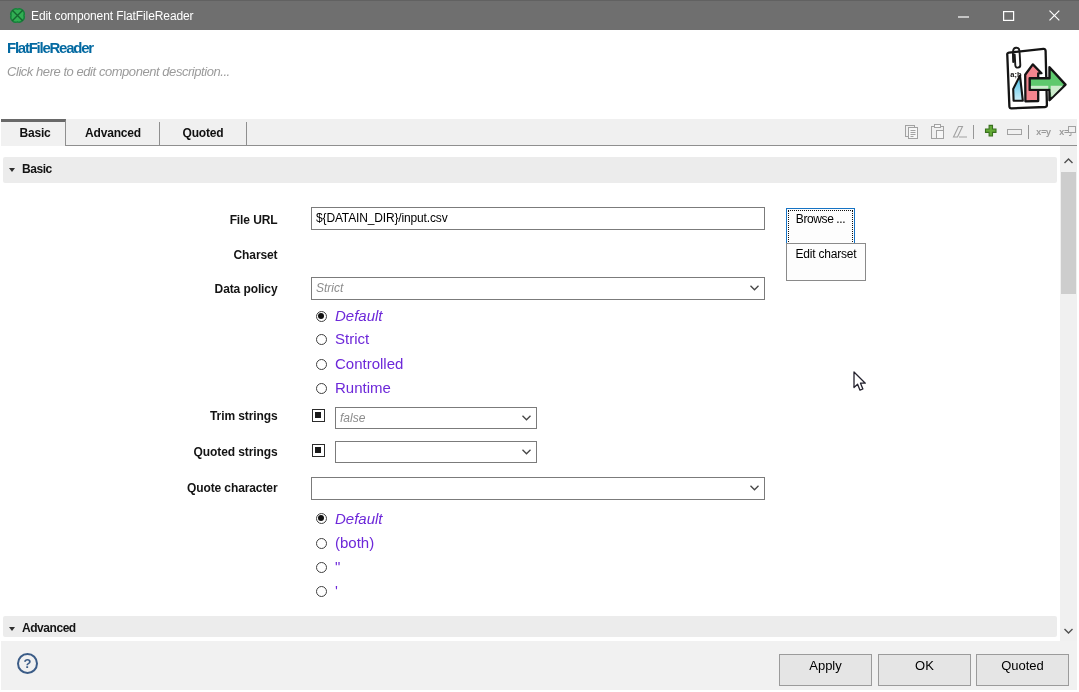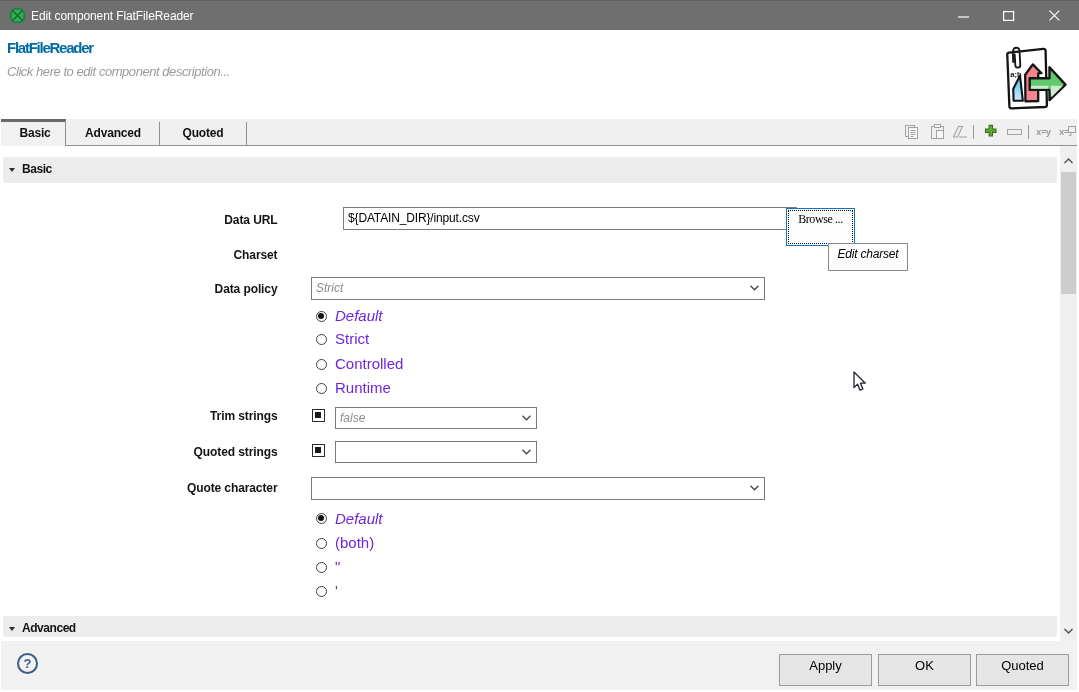--- a/index.html
+++ b/index.html
@@ -23,21 +23,21 @@
   #tab-basic { left:0px; top:0px; width:65px; height:27px; background:#f1f1f1; border-top:3px solid #696969; border-right:1px solid #8f8f8f; position:absolute; }
   .tablabel { position:absolute; top:7px; font-size:12px; font-weight:bold; color:#111; text-align:center; letter-spacing:-0.2px; }
 
   
   #content { left:1px; top:146px; width:1059px; height:495px; background:#ffffff; }
   .sectionbar { position:absolute; left:2px; width:1054px; background:#ececec; border-radius:2px; }
   .tri { position:absolute; left:5.5px; width:0; height:0; border-left:3.6px solid transparent; border-right:3.6px solid transparent; border-top:4.6px solid #2e2e2e; }
   .stext { position:absolute; left:22px; font-size:12px; font-weight:bold; color:#141414; letter-spacing:-0.45px; }
 
   .flabel { position:absolute; font-size:12px; font-weight:bold; color:#141414; text-align:right; left:100px; width:176.5px; letter-spacing:-0.1px; line-height:14px; }
-  .tinput { position:absolute; border:1px solid #7b7b7b; background:#fff; font-size:12px; color:#000; padding:0 4px; line-height:21px; letter-spacing:-0.15px; white-space:nowrap; overflow:hidden;margin-left:32px; }
+  .tinput { position:absolute; border:1px solid #7b7b7b; background:#fff; font-size:12px; color:#000; padding:0 4px; line-height:21px; letter-spacing:-0.15px; white-space:nowrap; overflow:hidden; }
   .gray-it { color:#8c8c8c; font-style:italic; }
   .combo { position:absolute; border:1px solid #7b7b7b; background:#fff; font-size:12px; padding:0 4px; line-height:20px; white-space:nowrap; overflow:hidden; }
   .combo svg { position:absolute; right:5px; top:7px; }
 
   .radio { position:absolute; width:11px; height:11px; border:1.3px solid #404040; border-radius:50%; background:#fff; }
   .radio.sel::after { content:""; position:absolute; left:1.2px; top:1.2px; width:6px; height:6px; background:#111; border-radius:50%; }
   .rlabel { position:absolute; font-size:15px; color:#6d28d9; line-height:14px; }
   .check { position:absolute; width:13px; height:13px; border:1.5px solid #2c2c2c; background:#fff; }
   .check::after { content:""; position:absolute; left:1.8px; top:1.8px; width:6.5px; height:6.5px; background:#1a1a1a; }
 
@@ -133,28 +133,28 @@
       <path d="M167 9.5 v3 h-2" fill="none" stroke="#a2a2a2"></path>
     </svg>
   </div>
 
   <div id="content" class="abs">
     <div class="sectionbar" style="top:11px;height:26px">
       <div class="tri" style="top:11px"></div>
       <div class="stext" style="top:5px;left:19px">Basic</div>
     </div>
 
-    <div class="flabel" style="top:67px">Data URL</div>
+    <div class="flabel" style="top:67px">File URL</div>
     <div class="tinput" style="left:310px; top:61px; width:454px; height:23px;">${DATAIN_DIR}/input.csv</div>
-    <div class="wbtn" style="left:785px; top:62px; width:69px; height:38px; border:1.5px solid #1673c4;font-family:Liberation Serif, serif;">
+    <div class="wbtn" style="left:785px; top:62px; width:69px; height:38px; border:1.5px solid #1673c4;">
       <div style="position:absolute;left:2px;top:2px;right:2px;bottom:2px;outline:1px dotted #111;line-height:16px;letter-spacing:-0.4px;">Browse ...</div>
     </div>
 
     <div class="flabel" style="top:101.5px">Charset</div>
-    <div class="wbtn" style="left:827px; top:97px; width:80px; height:28px; line-height:20px; letter-spacing:-0.2px;font-style:italic;">Edit charset</div>
+    <div class="wbtn" style="left:785px; top:97px; width:80px; height:38px; line-height:20px; letter-spacing:-0.2px;">Edit charset</div>
 
     <div class="flabel" style="top:136px">Data policy</div>
     <div class="combo gray-it" style="left:310px; top:131px; width:454px; height:23px; line-height:21px;">Strict
       <svg width="9" height="6" viewBox="0 0 9 6">
         <path d="M0.5 0.8 L4.5 4.8 L8.5 0.8" fill="none" stroke="#454545" stroke-width="1.3"></path>
       </svg>
     </div>
 
     <div class="radio sel" style="left:315px; top:164.5px"></div>
     <div class="rlabel" style="left:334px; top:163px; font-style:italic;">Default</div>

